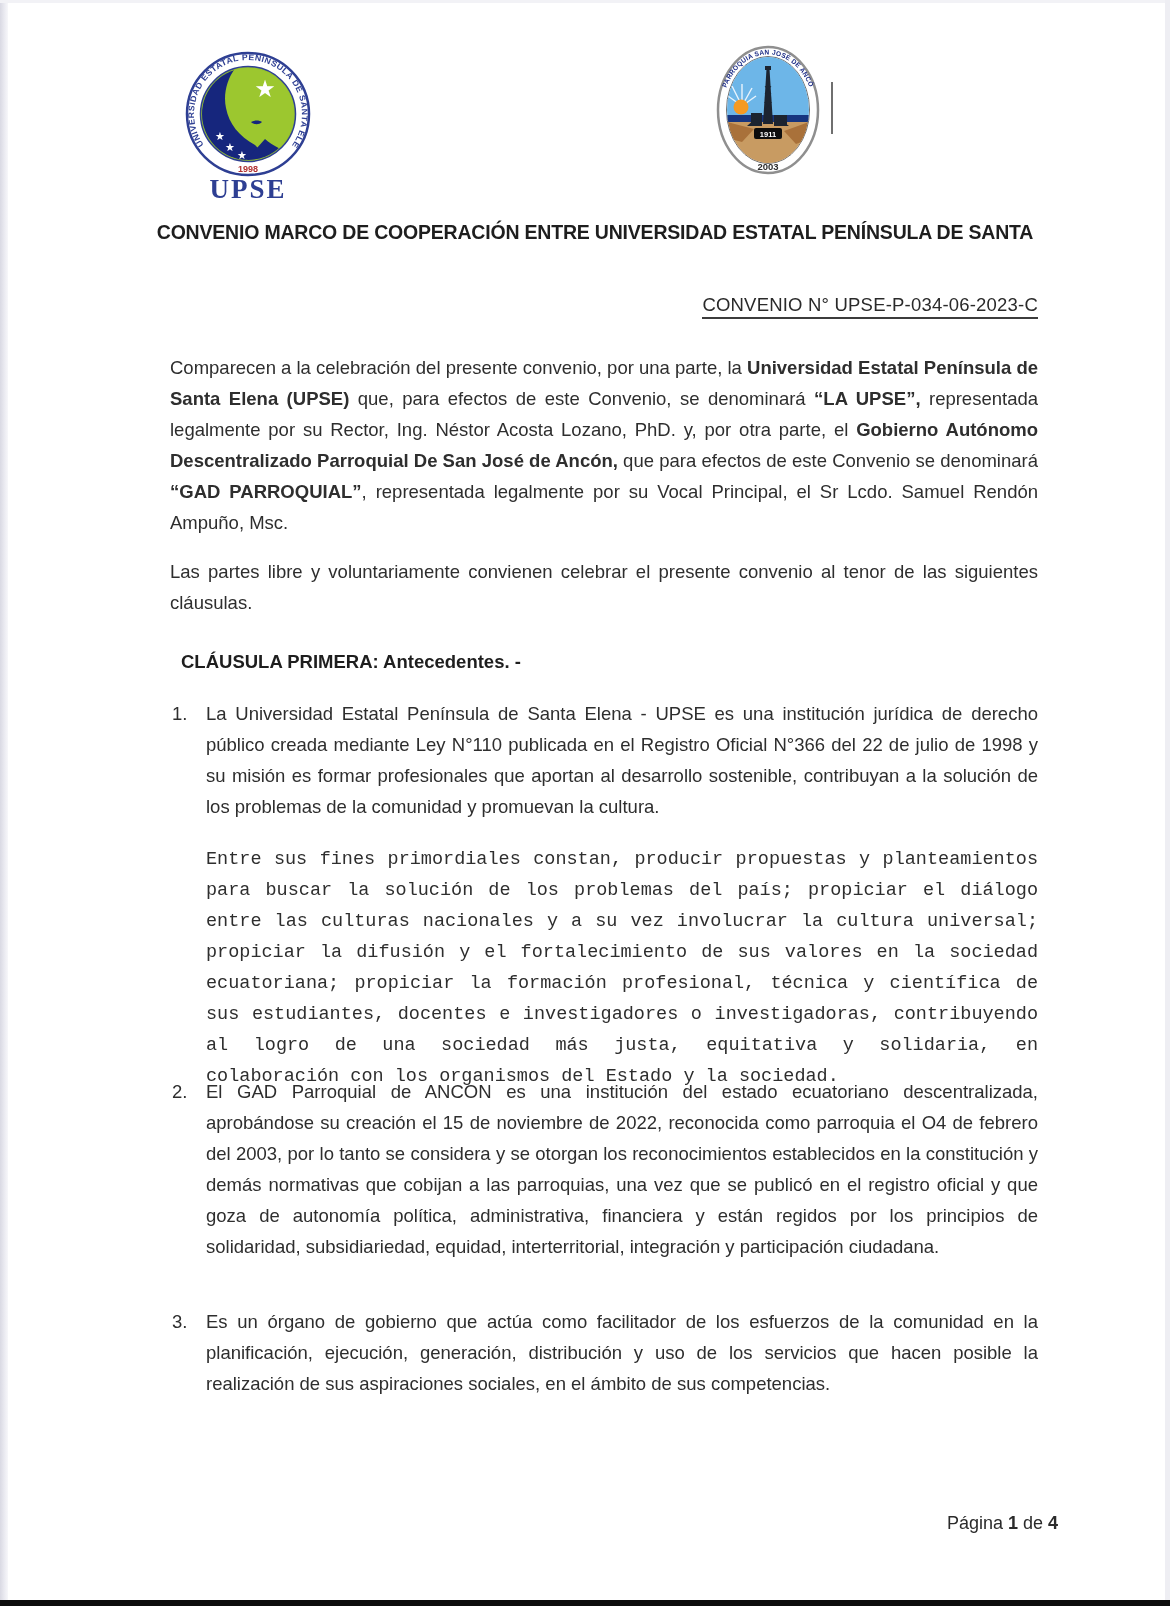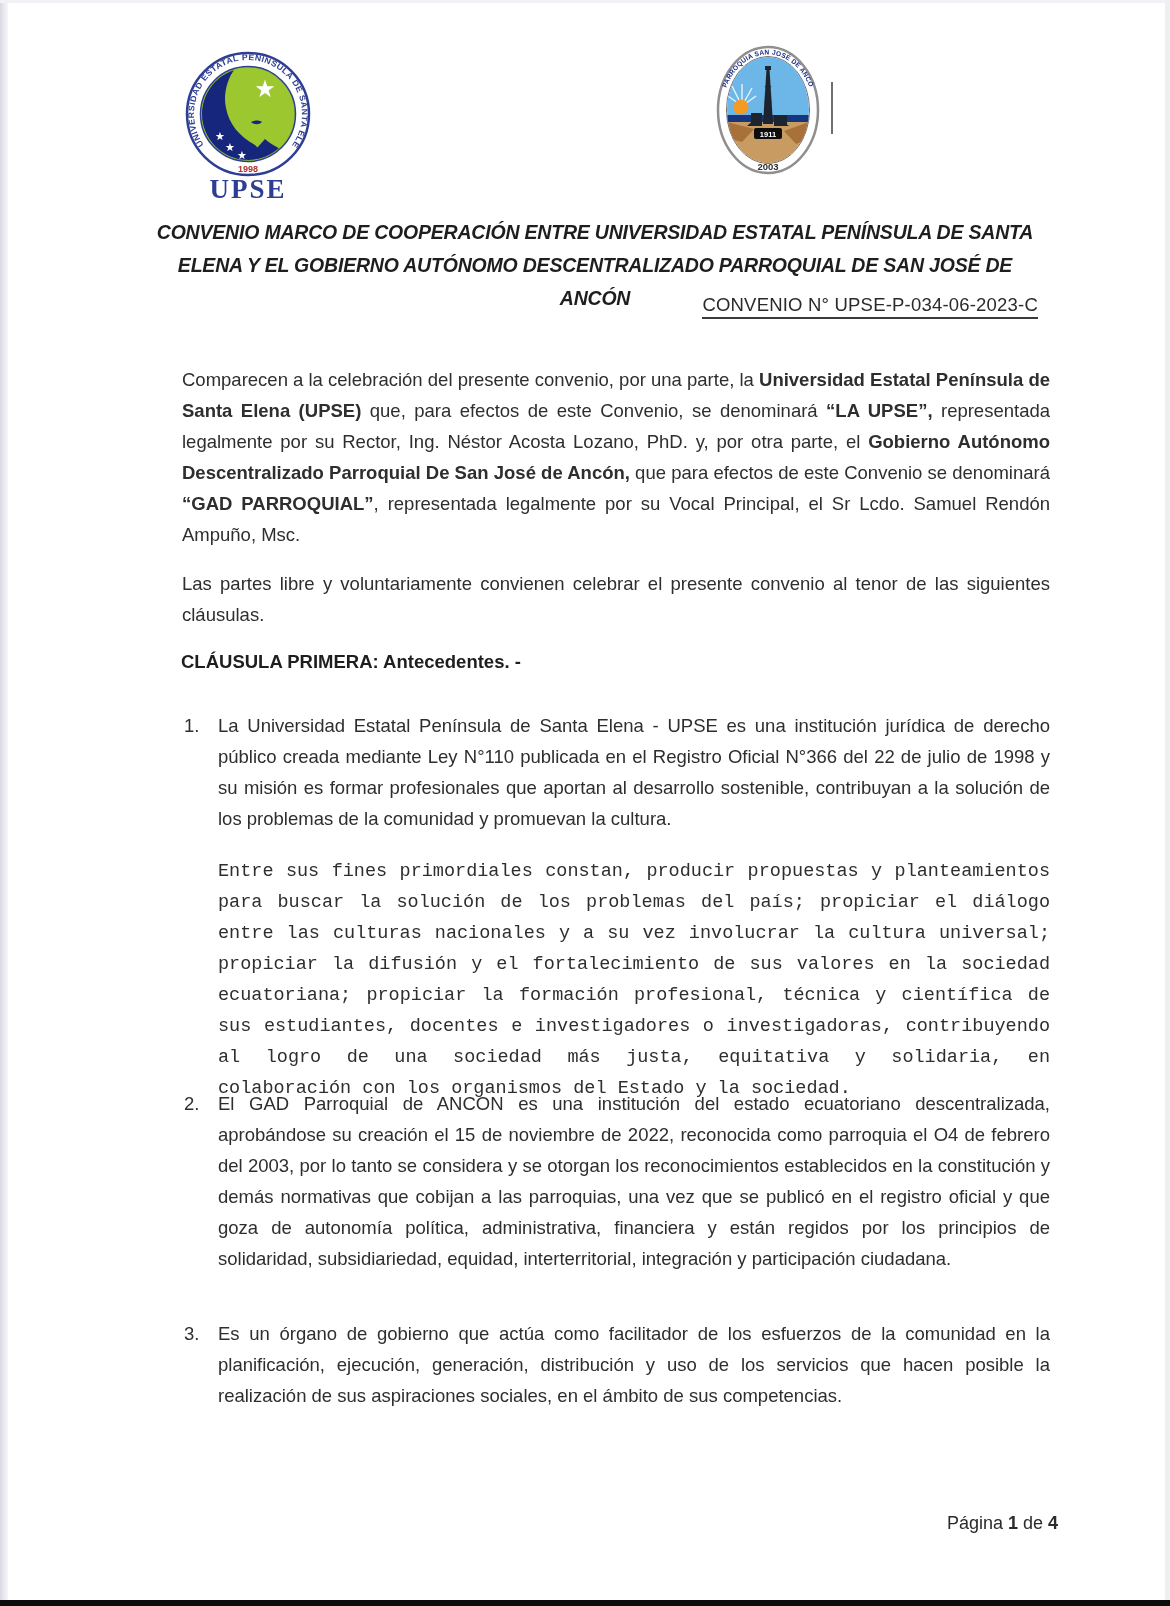--- a/index.html
+++ b/index.html
@@ -26,32 +26,32 @@
   .gadp-block { position: absolute; left: 714px; top: 44px; display: flex; align-items: flex-start; }
   .gadp-divider { width: 2px; height: 52px; background: #6f6f6f; margin: 38px 7px 0 9px; }
   .gadp-info { margin-top: 32px; font-family: "Liberation Serif", serif; color: #2b2b2b; white-space: nowrap; }
   .gadp-info .gadp-title { font-weight: bold; font-size: 17px; line-height: 20px; }
   .gadp-info .gadp-line  { font-size: 15.5px; line-height: 20px; }
 
   
   .doc-title {
     position: absolute; left: 150px; top: 216px; width: 890px;
     text-align: center; font-weight: bold; font-size: 19.5px; line-height: 33px;
-    color: #1e1e1e; letter-spacing: -0.2px; font-style: italic;
+    color: #1e1e1e; letter-spacing: -0.2px;
   }
   .convenio-number {
     position: absolute; left: 170px; top: 294px; width: 868px;
     text-align: right; font-size: 18.5px; color: #2a2a2a;
   }
   .convenio-number span { border-bottom: 2px solid #3c3c3c; padding-bottom: 2px; letter-spacing: 0.2px; }
 
   .para, .li {
     position: absolute; left: 170px; width: 868px;
     font-size: 18.5px; line-height: 31px;
-    text-align: justify; margin: 12px;
+    text-align: justify; margin: 0;
   }
   .p1 { top: 352px; }
   .p2 { top: 556px; }
   .clause-heading {
     position: absolute; left: 170px; top: 640px; width: 868px;
     font-size: 18.5px; font-weight: bold; color: #1e1e1e; margin: 11px;
   }
   .li { box-sizing: border-box; padding-left: 36px; }
   .li .num { position: absolute; left: 2px; top: 0; }
   .li1  { top: 698px; }
@@ -145,21 +145,20 @@
     <text font-size="6.8" font-weight="bold" fill="#1c2c86" letter-spacing="0.3">
       <textPath href="#gadpArc" textLength="118" lengthAdjust="spacingAndGlyphs">PARROQUIA SAN JOSÉ DE ANCÓN</textPath>
     </text>
     <text x="54" y="126" font-size="9.5" font-weight="bold" fill="#2b2b2b" text-anchor="middle">2003</text>
   </svg>
   <div class="gadp-divider"></div>
 </div>
 
 <div class="doc-title">
   <div>CONVENIO MARCO DE COOPERACIÓN ENTRE UNIVERSIDAD ESTATAL PENÍNSULA DE SANTA</div>
-  <div>ELENA Y EL GOBIERNO AUTÓNOMO DESCENTRALIZADO PARROQUIAL DE SAN JOSÉ DE ANCÓN</div>
 </div>
 
 <div class="convenio-number">
   <span>CONVENIO N° UPSE-P-034-06-2023-C</span>
 </div>
 
 <p class="para p1"><span>Comparecen a la celebración del presente convenio, por una parte, la </span><b>Universidad Estatal Península de Santa Elena (UPSE)</b><span> que, para efectos de este Convenio, se denominará </span><b>“LA UPSE”,</b><span> representada legalmente por su Rector, Ing. Néstor Acosta Lozano, PhD. y, por otra parte, el </span><b>Gobierno Autónomo Descentralizado Parroquial De San José de Ancón,</b><span> que para efectos de este Convenio se denominará </span><b>“GAD PARROQUIAL”</b><span>, representada legalmente por su Vocal Principal, el Sr Lcdo. Samuel Rendón Ampuño, Msc.</span></p>
 
 <p class="para p2">Las partes libre y voluntariamente convienen celebrar el presente convenio al tenor de las siguientes cláusulas.</p>
 

